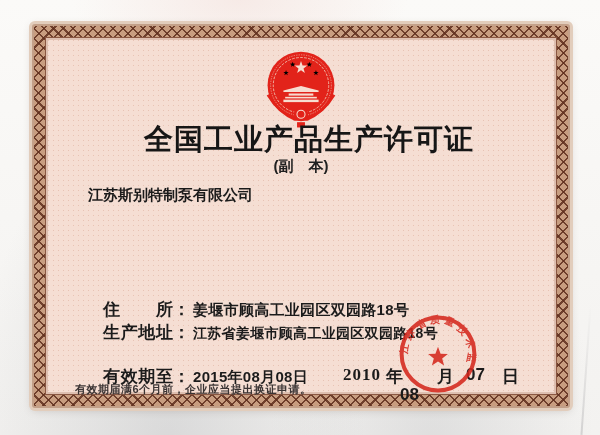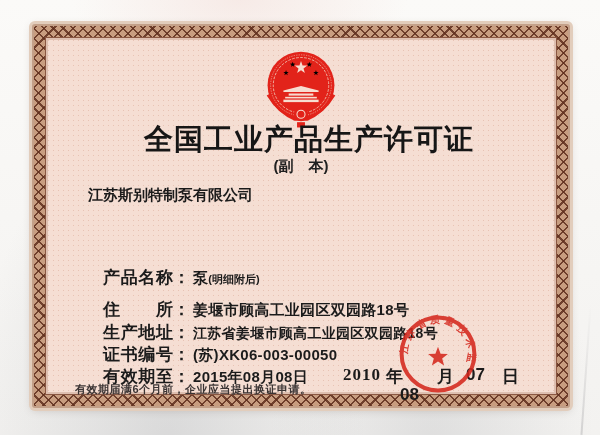--- a/index.html
+++ b/index.html
@@ -105,27 +105,25 @@
       <circle cx="50" cy="73" r="4.6" fill="none" stroke="#f7ddd0" stroke-width="1.2"></circle>
       <rect x="45.5" y="82" width="9" height="6" fill="#e2231a"></rect>
     </svg>
 
     <div class="title">全国工业产品生产许可证</div>
     <div class="subtitle">(副　本)</div>
 
     <div class="company">江苏斯别特制泵有限公司</div>
 
 
-    <div class="frow f0"><span class="flabel">产品名称</span><span class="fcolon">：</span><span class="fvalue">泵</span><span class="fnote">(明细附后)</span></div>
 
     <div class="frow f1"><span class="flabel">住所</span><span class="fcolon">：</span><span class="fvalue">姜堰市顾高工业园区双园路18号</span></div>
 
     <div class="frow f2"><span class="flabel">生产地址</span><span class="fcolon">：</span><span class="fvalue">江苏省姜堰市顾高工业园区双园路18号</span></div>
 
-    <div class="frow f3"><span class="flabel">证书编号</span><span class="fcolon">：</span><span class="fvalue">(苏)XK06-003-00050</span></div>
 
     <div class="frow f4"><span class="flabel">有效期至</span><span class="fcolon">：</span><span class="fvalue">2015年08月08日</span></div>
 
     <div class="footnote">有效期届满6个月前，企业应当提出换证申请。</div>
 
     <span class="date-part d-year">2010</span>
     <span class="date-part d-year-u">年</span>
     <span class="date-part d-month">08</span>
     <span class="date-part d-month-u">月</span>
     <span class="date-part d-day">07</span>

